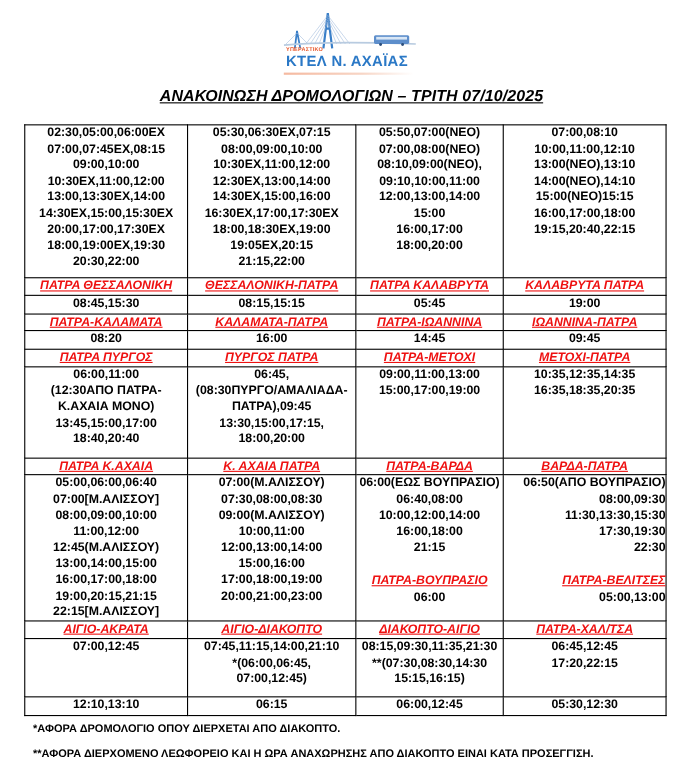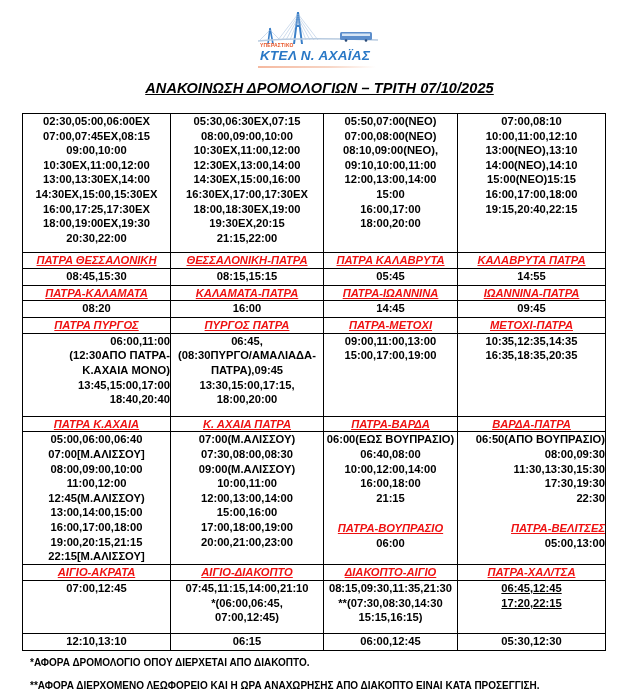--- a/index.html
+++ b/index.html
@@ -11,21 +11,21 @@
   .logo {
     position: absolute; left: 258px; top: 10px; width: 124px; height: 62px;
   }
   .logo svg { display: block; }
   .logo-small {
     position: absolute; left: 2px; top: 32px; font-size: 5px; color: #e8572a;
     font-weight: bold; letter-spacing: 0.2px;
   }
   .logo-text {
     position: absolute; left: 2px; top: 38px; font-size: 13.5px; font-weight: bold;
-    color: #2a78c6; letter-spacing: 0.3px; white-space: nowrap; font-style: italic;
+    color: #2a78c6; letter-spacing: 0.3px; white-space: nowrap;
   }
   .logo-underline {
     position: absolute; left: 0; top: 56px; width: 118px; height: 2px;
     background: linear-gradient(90deg, #f5b9a0, #f7d5c5 60%, #ffffff);
   }
   .title {
     position: absolute; left: 12px; right: 0; top: 80px; text-align: center;
     font-size: 14.5px; font-weight: bold; font-style: italic; text-decoration: underline;
     letter-spacing: 0.1px;
   }
@@ -89,33 +89,33 @@
   </colgroup>
   <tbody id="sched-body">
       <tr>
         <td style="height: 138px;">
           <span class="line">02:30,05:00,06:00ΕΧ</span>
           <span class="line">07:00,07:45ΕΧ,08:15</span>
           <span class="line">09:00,10:00</span>
           <span class="line">10:30ΕΧ,11:00,12:00</span>
           <span class="line">13:00,13:30ΕΧ,14:00</span>
           <span class="line">14:30ΕΧ,15:00,15:30ΕΧ</span>
-          <span class="line">16:00,17:25,17:30ΕΧ</span>
+          <span class="line">20:00,17:00,17:30ΕΧ</span>
           <span class="line">18:00,19:00ΕΧ,19:30</span>
           <span class="line">20:30,22:00</span>
         </td>
         <td style="height: 138px;">
           <span class="line">05:30,06:30ΕΧ,07:15</span>
           <span class="line">08:00,09:00,10:00</span>
           <span class="line">10:30ΕΧ,11:00,12:00</span>
           <span class="line">12:30ΕΧ,13:00,14:00</span>
           <span class="line">14:30ΕΧ,15:00,16:00</span>
           <span class="line">16:30ΕΧ,17:00,17:30ΕΧ</span>
           <span class="line">18:00,18:30ΕΧ,19:00</span>
-          <span class="line">19:30ΕΧ,20:15</span>
+          <span class="line">19:05ΕΧ,20:15</span>
           <span class="line">21:15,22:00</span>
         </td>
         <td style="height: 138px;">
           <span class="line">05:50,07:00(ΝΕΟ)</span>
           <span class="line">07:00,08:00(ΝΕΟ)</span>
           <span class="line">08:10,09:00(ΝΕΟ),</span>
           <span class="line">09:10,10:00,11:00</span>
           <span class="line">12:00,13:00,14:00</span>
           <span class="line">15:00</span>
           <span class="line">16:00,17:00</span>
@@ -141,21 +141,21 @@
         <td style="height: 16px;">
           <span class="line">08:45,15:30</span>
         </td>
         <td style="height: 16px;">
           <span class="line">08:15,15:15</span>
         </td>
         <td style="height: 16px;">
           <span class="line">05:45</span>
         </td>
         <td style="height: 16px;">
-          <span class="line">14:55</span>
+          <span class="line">19:00</span>
         </td>
       </tr>
       <tr>
         <td class="hd">ΠΑΤΡΑ-ΚΑΛΑΜΑΤΑ</td>
         <td class="hd">ΚΑΛΑΜΑΤΑ-ΠΑΤΡΑ</td>
         <td class="hd">ΠΑΤΡΑ-ΙΩΑΝΝΙΝΑ</td>
         <td class="hd">ΙΩΑΝΝΙΝΑ-ΠΑΤΡΑ</td>
       </tr>
       <tr>
         <td style="height: 16px;">
@@ -171,21 +171,21 @@
           <span class="line">09:45</span>
         </td>
       </tr>
       <tr>
         <td class="hd">ΠΑΤΡΑ ΠΥΡΓΟΣ</td>
         <td class="hd">ΠΥΡΓΟΣ ΠΑΤΡΑ</td>
         <td class="hd">ΠΑΤΡΑ-ΜΕΤΟΧΙ</td>
         <td class="hd">ΜΕΤΟΧΙ-ΠΑΤΡΑ</td>
       </tr>
       <tr>
-        <td style="height: 82px; text-align: right;">
+        <td style="height: 82px;">
           <span class="line">06:00,11:00</span>
           <span class="line">(12:30ΑΠΟ ΠΑΤΡΑ-</span>
           <span class="line">Κ.ΑΧΑΙΑ ΜΟΝΟ)</span>
           <span class="line">13:45,15:00,17:00</span>
           <span class="line">18:40,20:40</span>
         </td>
         <td style="height: 82px;">
           <span class="line">06:45,</span>
           <span class="line">(08:30ΠΥΡΓΟ/ΑΜΑΛΙΑΔΑ-</span>
           <span class="line">ΠΑΤΡΑ),09:45</span>
@@ -261,21 +261,21 @@
         <td style="height: 52px;">
           <span class="line">07:45,11:15,14:00,21:10</span>
           <span class="line">*(06:00,06:45,</span>
           <span class="line">07:00,12:45)</span>
         </td>
         <td style="height: 52px;">
           <span class="line">08:15,09:30,11:35,21:30</span>
           <span class="line">**(07:30,08:30,14:30</span>
           <span class="line">15:15,16:15)</span>
         </td>
-        <td style="height: 52px; text-decoration: underline;">
+        <td style="height: 52px;">
           <span class="line">06:45,12:45</span>
           <span class="line">17:20,22:15</span>
         </td>
       </tr>
       <tr>
         <td style="height: 16px;">
           <span class="line">12:10,13:10</span>
         </td>
         <td style="height: 16px;">
           <span class="line">06:15</span>

